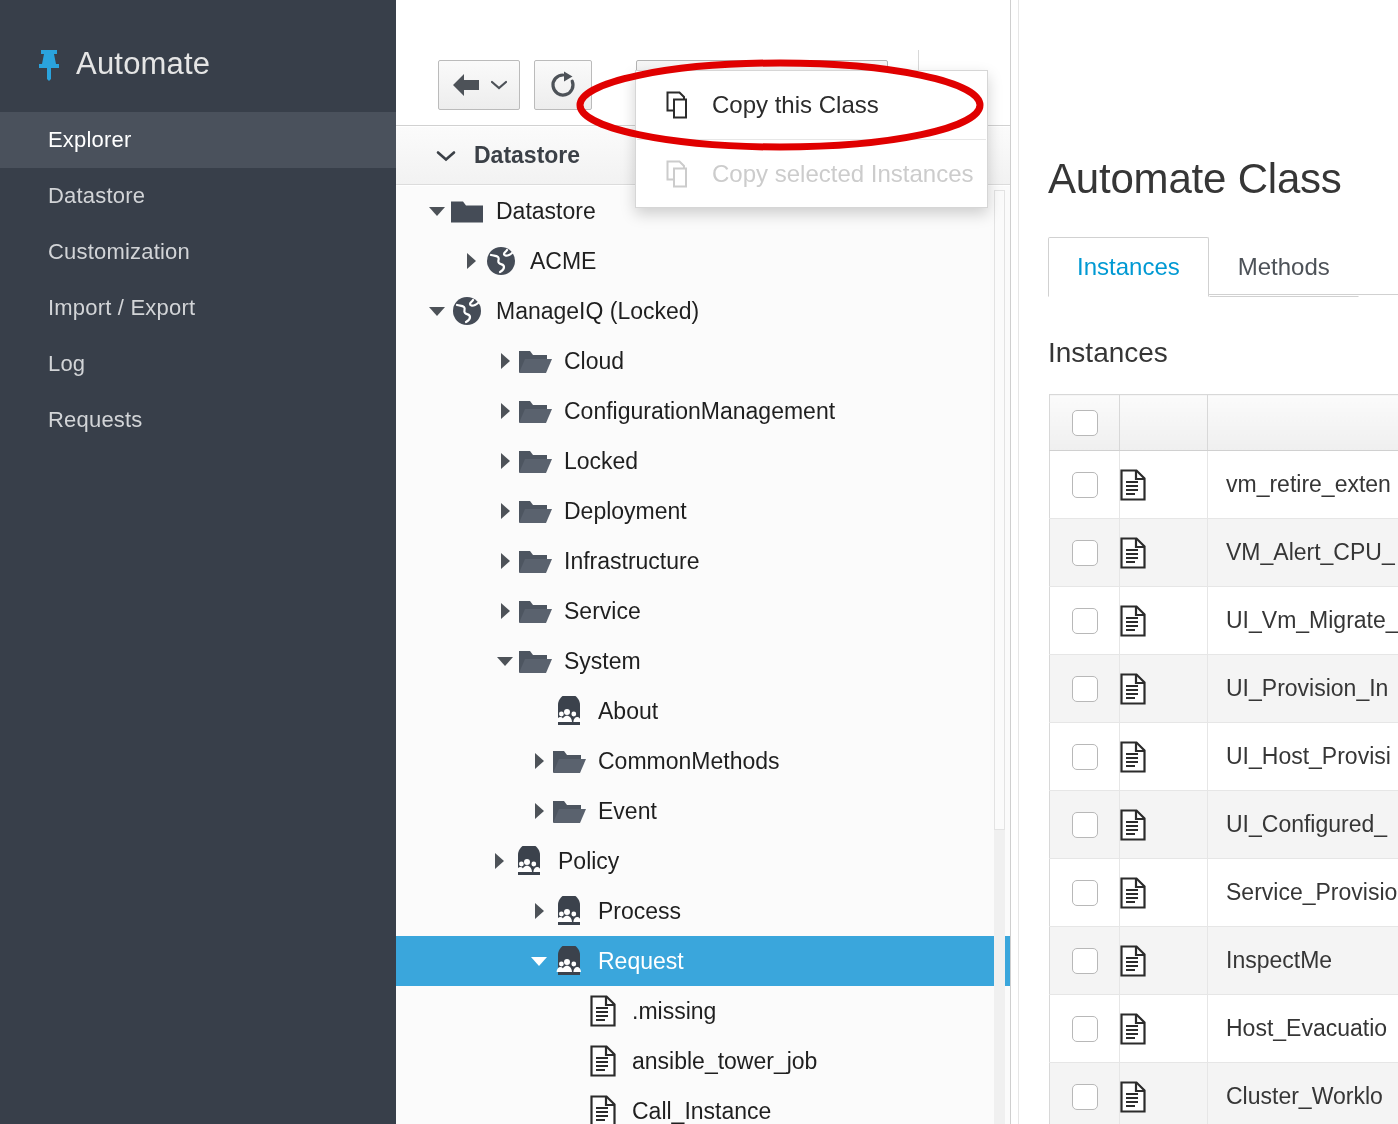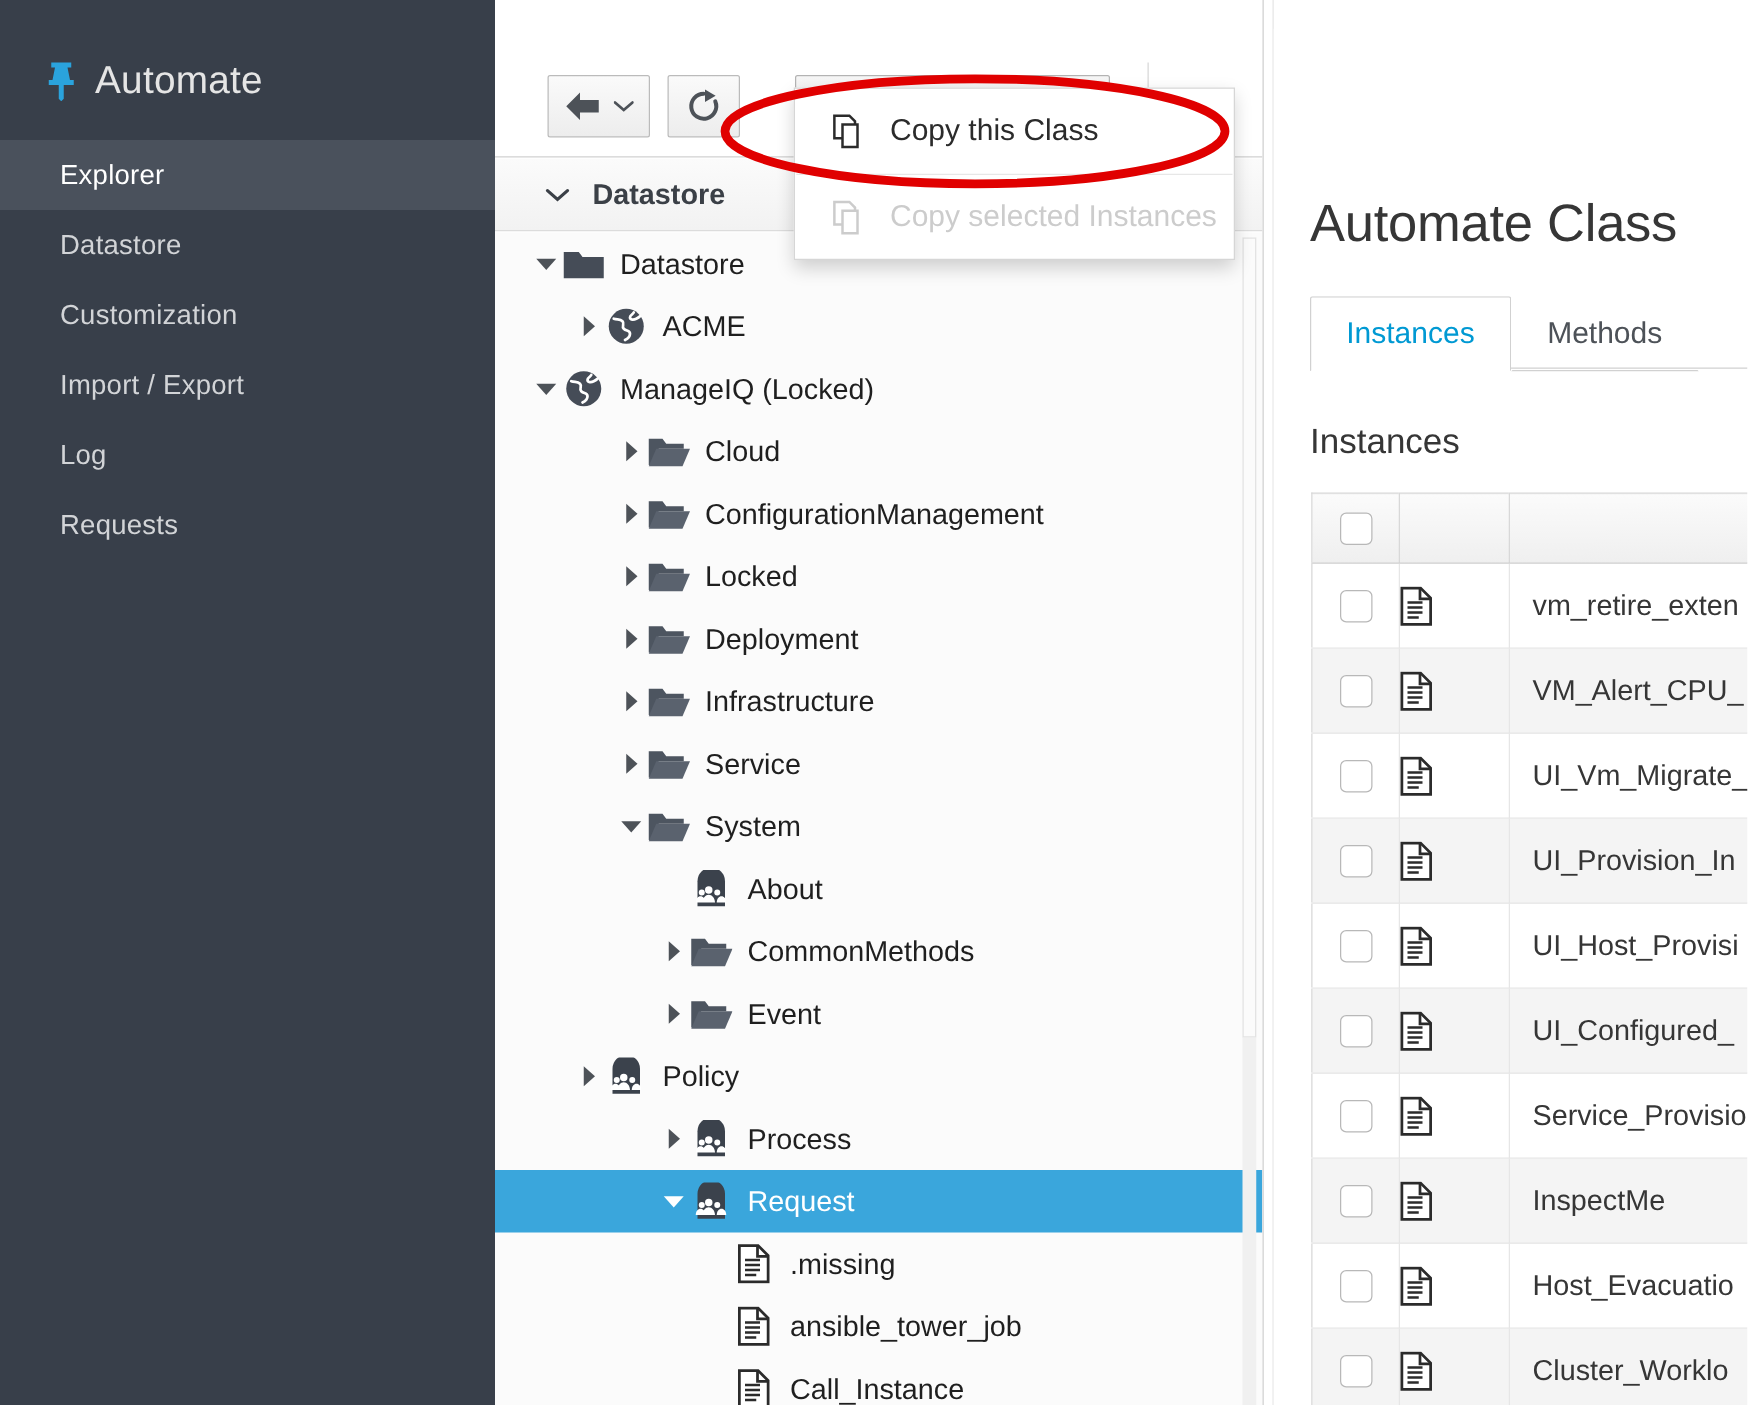--- a/index.html
+++ b/index.html
@@ -460,21 +460,21 @@
             </svg>
           </span>
           <span class="tico">
             <svg width="34" height="27" viewBox="0 0 34 27">
               <path d="M1 3h11l3 4h14v4h-20l-5 13h-3z" fill="#4d5560"></path>
               <path d="M7 11h27l-6 14h-27z" fill="#5a626e"></path>
             </svg>
           </span>
           <span class="tlbl">Event</span>
         </div>
-        <div class="tnode" style="padding-left: 64px;">
+        <div class="tnode" style="padding-left: 92px;">
           <span class="caret">
             <svg width="12" height="18" viewBox="0 0 12 18">
               <path d="M2 1v16l9-8z" fill="#4d5258"></path>
             </svg>
           </span>
           <span class="tico">
             <svg width="32" height="30" viewBox="0 0 32 30">
               <path d="M5 9a11 11 0 0 1 22 0v20H5z" fill="#3b424c"></path>
               <path d="M11 16a3 3 0 1 1 6 0 3 3 0 0 1-6 0zm-5 2a2.4 2.4 0 1 1 4.8 0 2.4 2.4 0 0 1-4.8 0zm12.4 0a2.4 2.4 0 1 1 4.8 0 2.4 2.4 0 0 1-4.8 0z" fill="#ffffff"></path>
               <path d="M9 26c0-3.6 2.5-6.2 5-6.2s5 2.6 5 6.2zM3.6 26c0-3 1.8-5 3.8-5s3.8 2 3.8 5zm16.8 0c0-3 1.8-5 3.8-5s3.8 2 3.8 5z" fill="#ffffff"></path>

